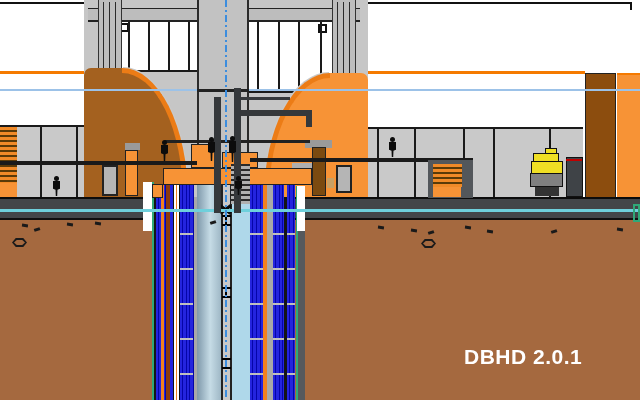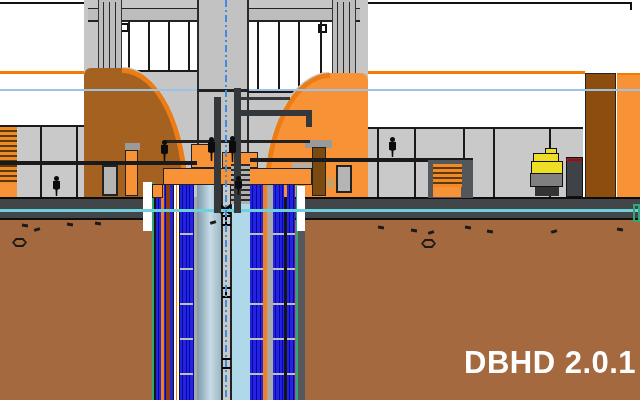--- a/index.html
+++ b/index.html
@@ -89,21 +89,21 @@
   .m-red{left:566px;top:159px;width:16px;height:2px;background:var(--red);}
   
   .figure{width:11px;}
   .figure .head{position:relative;width:5px;height:5px;border-radius:50%;background:#0c0c0c;margin:0 auto;}
   .figure .torso{position:relative;width:7px;margin:0 auto;background:#0c0c0c;
       clip-path:polygon(0 0,100% 0,100% 52%,64% 58%,60% 100%,40% 100%,36% 58%,0 52%);}
   
   .rock-hex{width:15px;height:9px;clip-path:polygon(25% 0,75% 0,100% 50%,75% 100%,25% 100%,0 50%);background:#1a1a1a;}
   .rock-hex::before{content:"";position:absolute;inset:2px;clip-path:polygon(25% 0,75% 0,100% 50%,75% 100%,25% 100%,0 50%);background:var(--earth);}
   .rock-dash{width:6px;height:2.5px;background:#1a1a1a;}
-  .title{left:464px;top:345px;width:176px;color:#fff;font-size:31px;font-weight:700;letter-spacing:.5px;}
+  .title{left:464px;top:345px;width:176px;color:#fff;font-size:21px;font-weight:700;letter-spacing:.5px;}
 </style>
 </head>
 <body>
 
 <div id="scene" style="--white: #FFFFFF; --backdrop: #C6C6C6; --band: #BDBDBD; --wall: #C9C9C9; --slate: #53575B; --slab: #434649; --earth: #A5693F; --brown-arch: #A4611F; --brown-col: #8C4D0E; --orange: #F79336; --orange-band: #EC7C16; --orange-line: #F57A00; --blue-line: #9CC2E8; --cyan-line: #6FD0DC; --teal: #2FA878; --pipe-blue: #2424DE; --pipe-navy: #0505A8; --steel1: #7E98AA; --steel2: #C6DCE6; --pale: #AFD8EA; --centerline: #3C8DDE; --derrick: #35383B; --yellow: #EFDF24; --red: #C00000;">
 
   <div class="topline"></div>
   <div class="topline-end"></div>
   <div class="backdrop"></div>
   <div class="band"></div>

